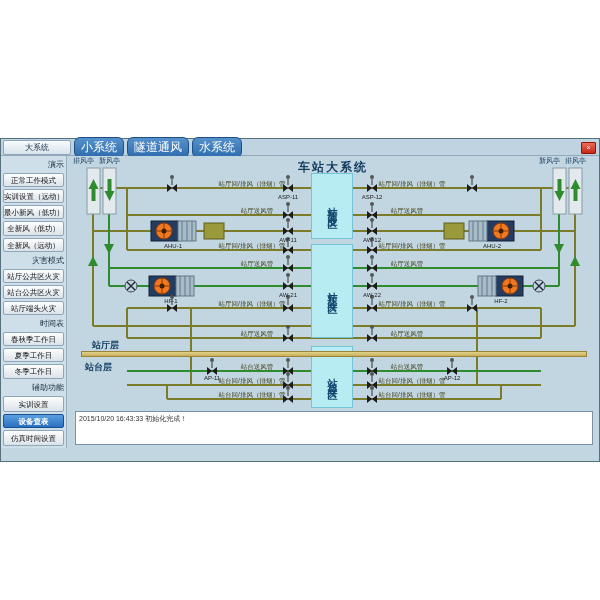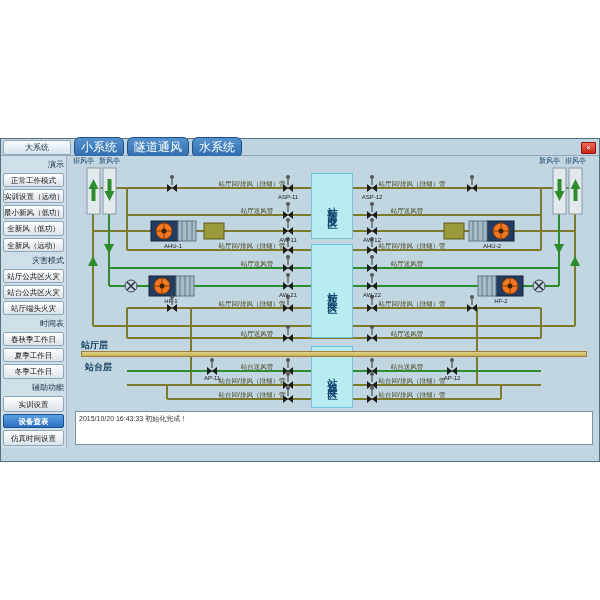--- a/index.html
+++ b/index.html
@@ -222,31 +222,32 @@
         </div>
         <div class="zone" style="top:88px;height:94px">
           <span class="zone-label">站厅公共区</span>
         </div>
         <div class="zone" style="top:190px;height:62px">
           <span class="zone-label">站台公共区</span>
         </div>
 
         <div class="floor-bar"></div>
 
+        <div class="diagram-title">车站大系统</div>
 
         <div class="tower-labels" style="left:6px">
           <span>排风亭</span>
           <span>新风亭</span>
         </div>
         <div class="tower-labels" style="left:472px">
           <span>新风亭</span>
           <span>排风亭</span>
         </div>
 
-        <div class="level-label" style="left:14px;top:183px">站厅层</div>
+        <div class="level-label" style="left:25px;top:183px">站厅层</div>
         <div class="level-label" style="left:18px;top:205px">站台层</div>
 
         <div class="logbox">
           <div class="log-line">2015/10/20 16:43:33  初始化完成！</div>
         </div>
 
       <div class="duct-label" style="left: 185px; top: 24px;">站厅回/排风（排烟）管</div>
           <div class="duct-label" style="left: 345px; top: 24px;">站厅回/排风（排烟）管</div>
           <div class="duct-label" style="left: 190px; top: 51px;">站厅送风管</div>
           <div class="duct-label" style="left: 340px; top: 51px;">站厅送风管</div>

